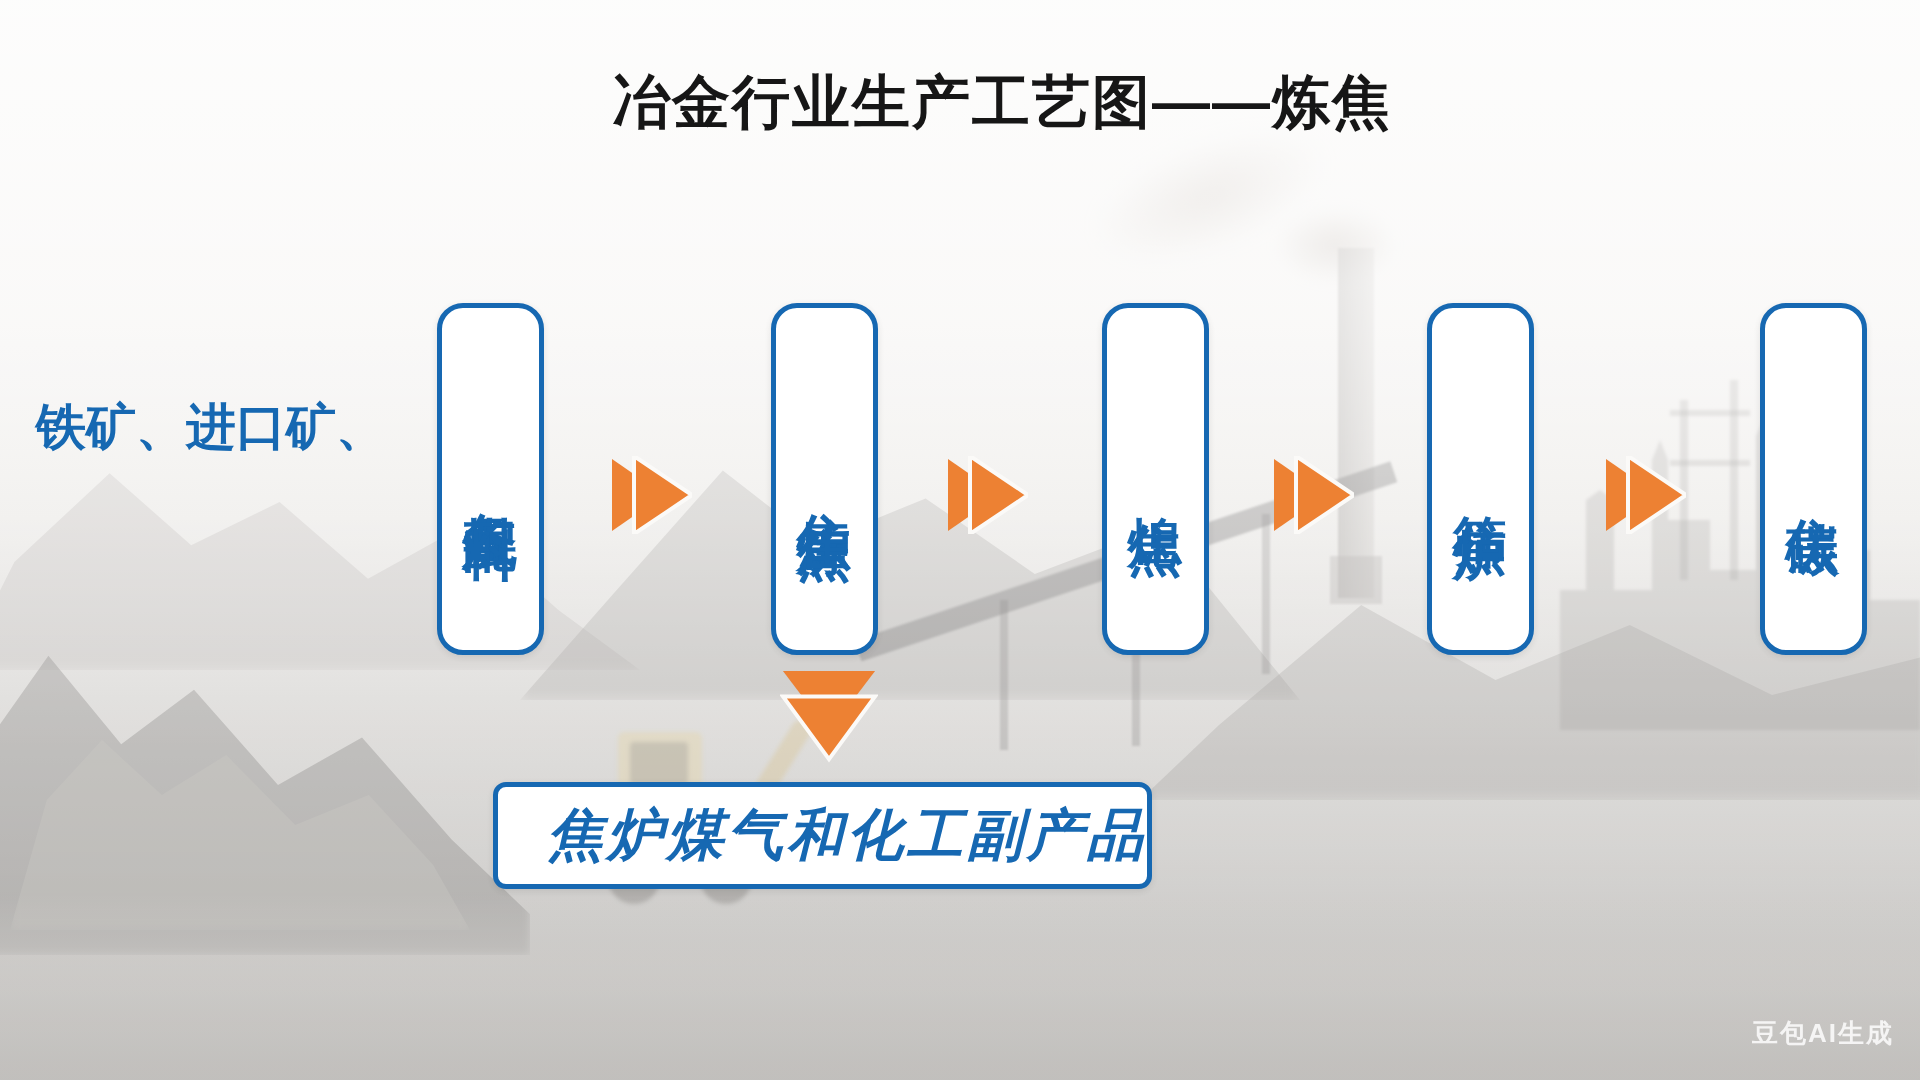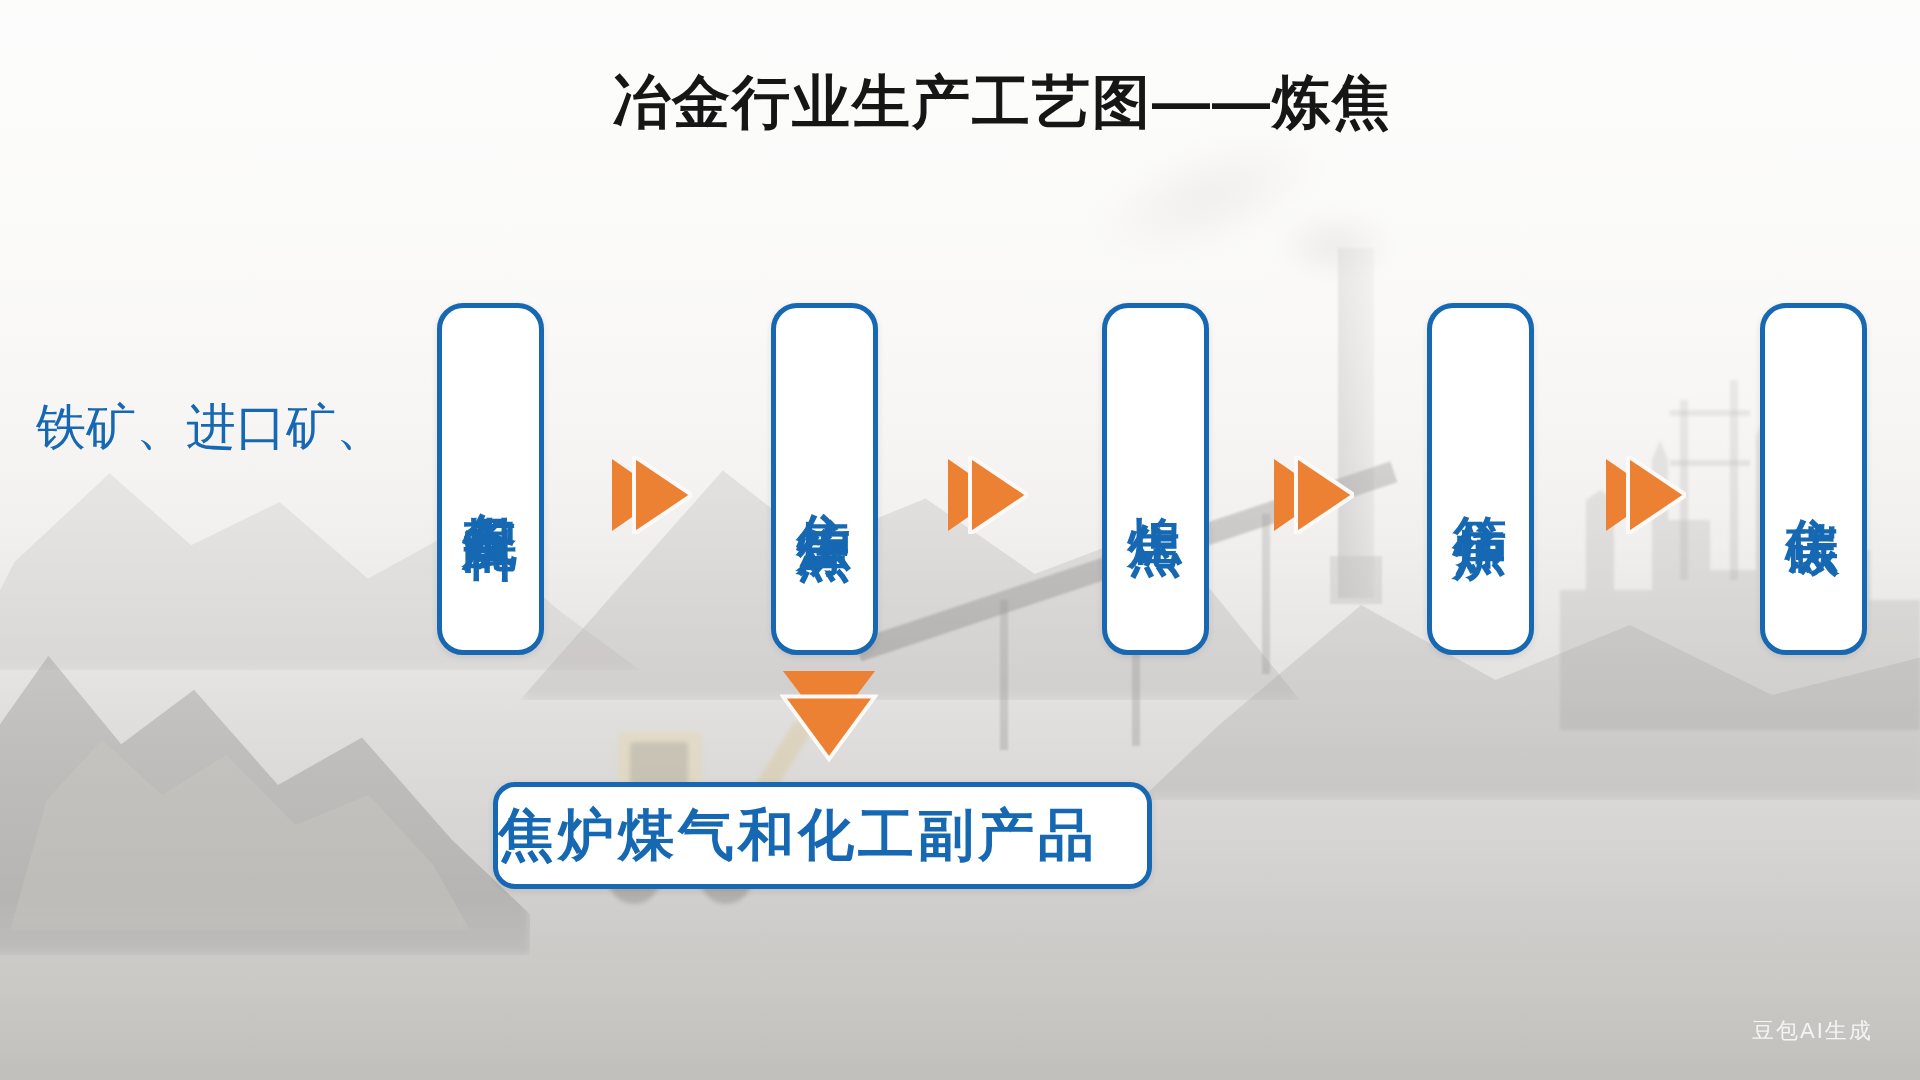--- a/index.html
+++ b/index.html
@@ -44,41 +44,41 @@
       transform:rotate(32deg);transform-origin:50% 100%;border-radius:8px;filter:blur(2px);}
   .excavator .exc-wheel{width:52px;height:52px;border-radius:50%;background:rgba(92,87,82,.45);filter:blur(2px);top:852px;}
   .excavator .w1{left:608px;} .excavator .w2{left:700px;}
   .ground{left:0;top:895px;width:100%;height:185px;
       background:linear-gradient(180deg,rgba(190,187,183,0) 0%,rgba(186,183,179,.6) 42%,rgba(170,167,163,.78) 100%);}
   .wash{inset:0;background:linear-gradient(180deg,rgba(255,255,255,.80) 0%,rgba(255,255,255,.66) 26%,
       rgba(255,255,255,.44) 48%,rgba(255,255,255,.32) 70%,rgba(255,255,255,.27) 100%);}
   
   .title{position:absolute;left:612px;top:70px;font-size:58px;line-height:1.1;font-weight:800;
       letter-spacing:2px;color:var(--ink);white-space:nowrap;}
-  .inputs-label{position:absolute;left:36px;top:396px;font-size:50px;line-height:1.24;font-weight:400;
+  .inputs-label{position:absolute;left:36px;top:396px;font-size:50px;line-height:1.24;font-weight:700;
       color:var(--blue);white-space:nowrap;}
   .step-box{position:absolute;top:303px;width:107px;height:352px;box-sizing:border-box;
       background:var(--boxbg);border:5px solid var(--blue);border-radius:26px;
       display:flex;align-items:center;justify-content:center;
       box-shadow:0 2px 6px rgba(60,60,60,.12);}
   .step-label{writing-mode:vertical-rl;text-orientation:upright;font-size:54px;font-weight:800;
       letter-spacing:5px;color:var(--blue);line-height:1;}
   .b1{left:437px;} .b2{left:771px;} .b3{left:1102px;} .b4{left:1427px;} .b5{left:1760px;}
   .arrow{position:absolute;top:456px;width:80px;height:78px;}
   .a1{left:612px;} .a2{left:948px;} .a3{left:1274px;} .a4{left:1606px;}
   .arrow svg,.down-arrow svg{display:block;width:100%;height:100%;}
   .arrow polygon,.down-arrow polygon{fill:var(--orange);}
   .arrow polygon.front,.down-arrow polygon.front{stroke:#fbfaf8;stroke-width:4px;}
   .down-arrow{position:absolute;left:780px;top:670px;width:98px;height:94px;}
   .byproduct-box{position:absolute;left:493px;top:782px;width:659px;height:107px;box-sizing:border-box;
-      background:var(--boxbg);border:5px solid var(--blue);border-radius:22px;
-      display:flex;align-items:center;justify-content:flex-start;
-      box-shadow:0 2px 6px rgba(60,60,60,.12);}
+      background:var(--boxbg);border:5px solid var(--blue);border-radius:13px;
+      display:flex;align-items:center;justify-content:flex-end;
+      box-shadow:0 2px 6px rgba(60,60,60,.12);font-style:italic;}
   .byproduct-label{font-size:56px;font-weight:800;letter-spacing:4px;color:var(--blue);white-space:nowrap;}
-  .watermark{position:absolute;left:1752px;top:1016px;font-size:22px;font-weight:400;letter-spacing:2px;
+  .watermark{position:absolute;left:1752px;top:1016px;font-size:26px;font-weight:700;letter-spacing:2px;
       color:rgba(255,255,255,.82);white-space:nowrap;}
 </style>
 </head>
 <body>
 
 <div class="stage" style="--blue: #1668B2; --orange: #ED8133; --ink: #161616; --boxbg: #FFFFFF;">
 
   <div class="bg">
     <div class="sky"></div>
     <div class="ridge-left"></div>

